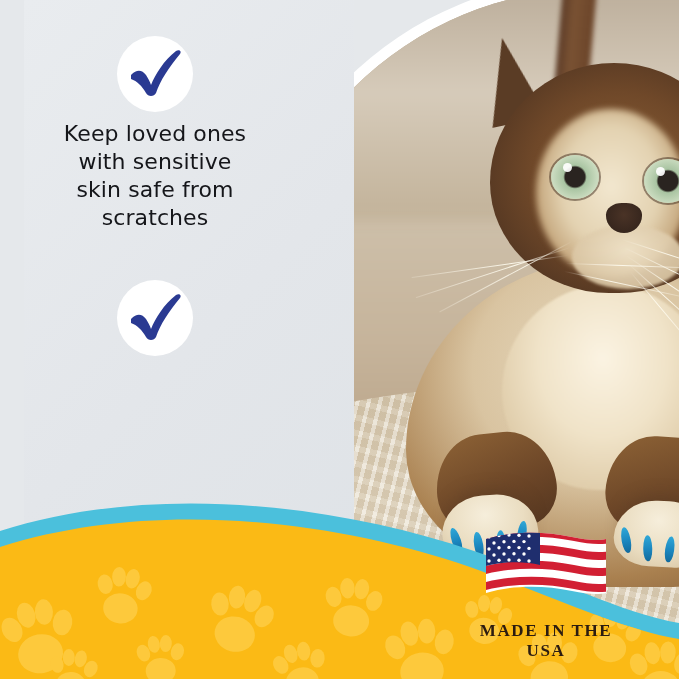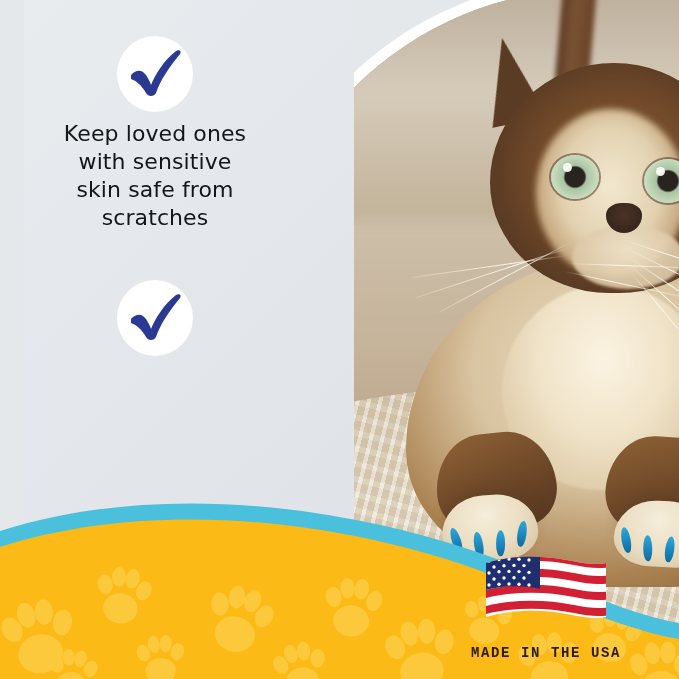--- a/index.html
+++ b/index.html
@@ -152,22 +152,22 @@
   }
 
   
   .banner{position:absolute;left:0;bottom:0;width:679px;height:190px;z-index:4;}
   .banner svg{display:block;}
   .usa-block{
     position:absolute;left:466px;bottom:18px;width:160px;text-align:center;z-index:6;
   }
   .flag{width:128px;height:80px;display:block;margin:0 auto 12px auto;}
   .usa-label{
-    font-family:Liberation Mono, monospace;
-    font-size:14px;font-weight:bold;letter-spacing:1.6px;color:#2C1C10;
+    font-family:Liberation Serif, serif;
+    font-size:17px;font-weight:bold;letter-spacing:1.6px;color:#2C1C10;
   }
 </style>
 </head>
 <body>
 
 <div id="stage">
 
   <div class="photo-circle">
     <div class="photo-inner">
       <div class="bg-wall"></div>

